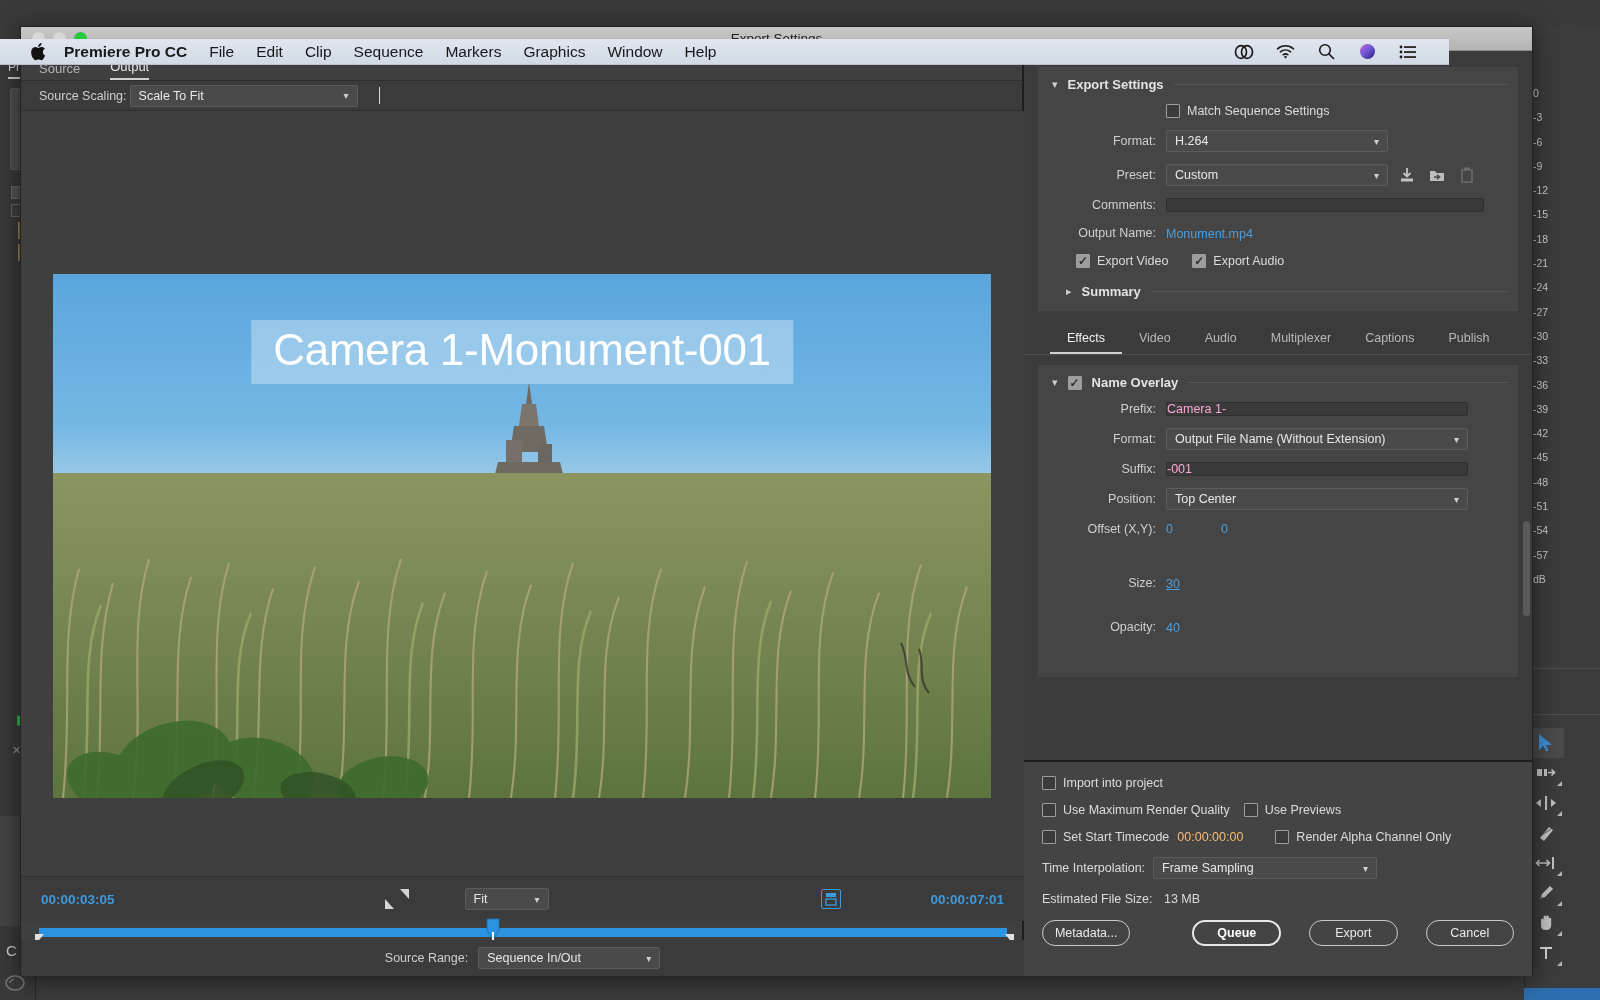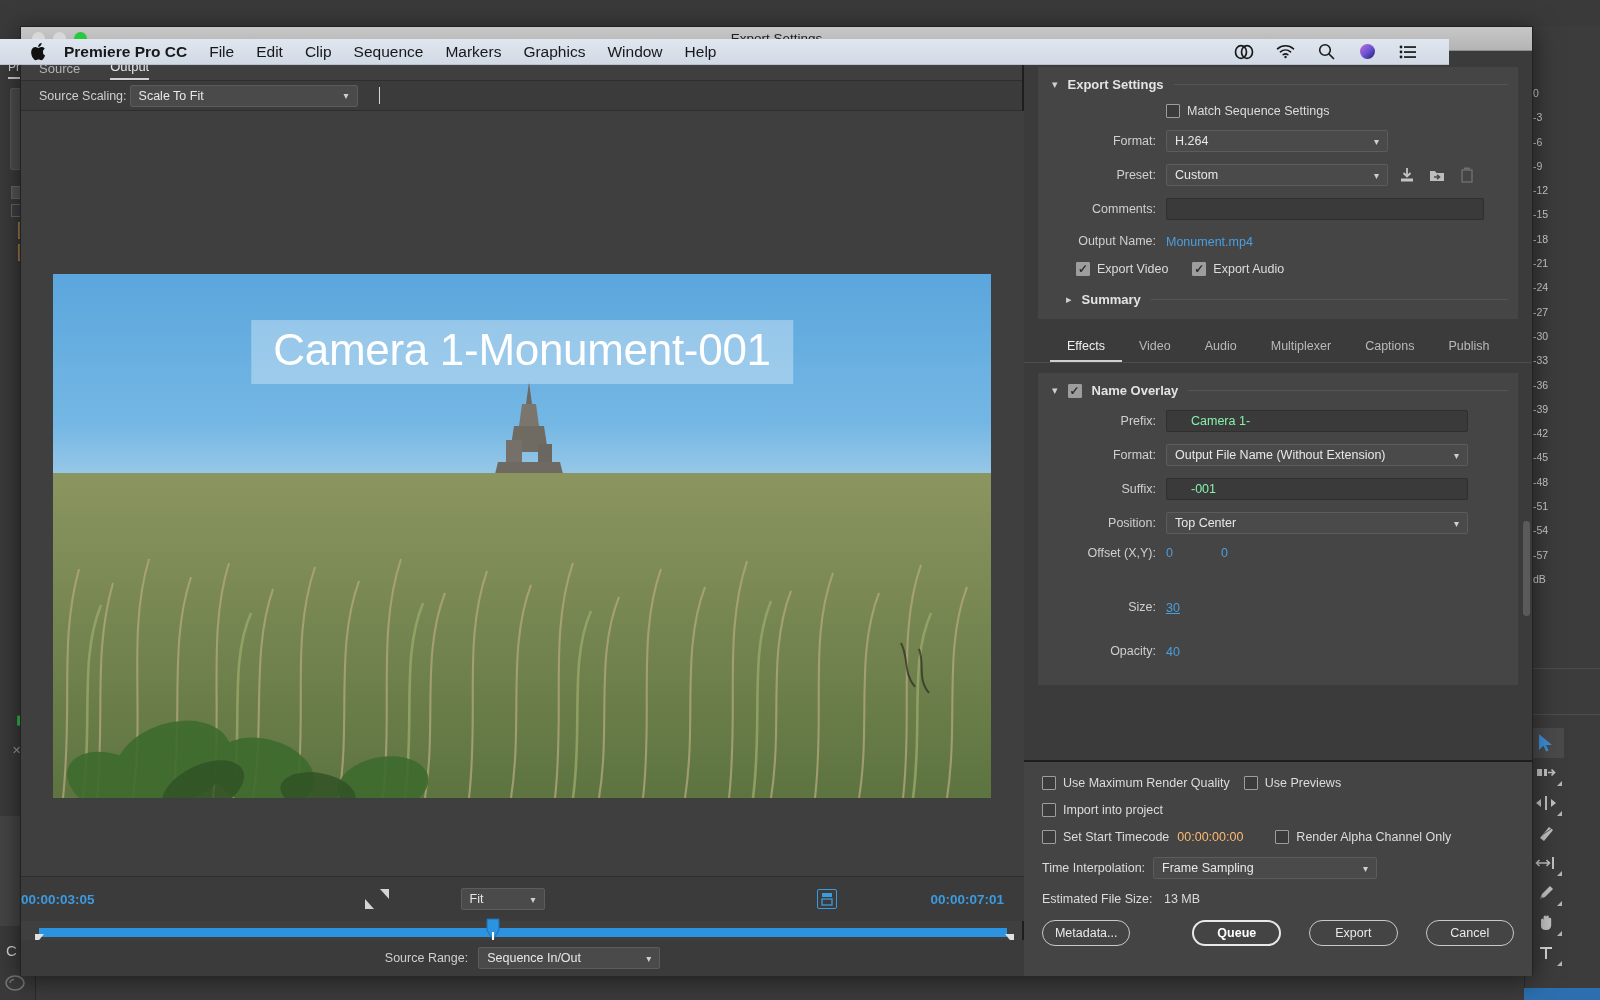--- a/index.html
+++ b/index.html
@@ -97,26 +97,26 @@
   .overlay-text {
     position: absolute; left: 50%; top: 46px; transform: translateX(-50%);
     background: rgba(255,255,255,0.33);
     color: #ffffff; font-size: 44px; padding: 5px 22px 9px 22px;
     white-space: nowrap; letter-spacing: -0.3px; text-align: center;
   }
 
   
   .transport { position: absolute; left: 0; bottom: 55px; width: 1003px; height: 45px; background: #3b3b3b; border-top: 1px solid #2e2e2e; display:flex; align-items:center;}
   .tc { font-size: 13.5px; color: #3c9ade; font-weight: bold; }
-  .tc.left { }
+  .tc.left { margin-left: 20px; }
   .tc.right { margin-left: auto; margin-right: 20px; }
   .tri-l { width: 0; height: 0; border-top: 10px solid transparent; border-bottom: 10px solid #d4d4d4; border-right: 9px solid transparent;}
   .tri-r { width: 0; height: 0; border-top: 10px solid #d4d4d4; border-bottom: 10px solid transparent; border-left: 9px solid transparent;}
   .marks { display:flex; gap: 6px; margin-left: 270px; }
-  .fitsel { margin-left: 72px; width: 84px; }
+  .fitsel { margin-left: 56px; width: 84px; }
   .exp-icon { margin-left: 272px; width: 20px; height: 20px; border: 1px solid #3c9ade; border-radius:2px; display:flex; align-items:center; justify-content:center;}
 
   .scrub-wrap { position: absolute; left: 0; bottom: 36px; width: 1003px; height: 20px;}
   .scrub-bar { position: absolute; left: 18px; top: 8px; width: 968px; height: 9px; background: #2c93e0; }
   .playhead { position: absolute; left: 446px; top: -10px; width: 16px; height: 24px; }
   .in-mark { position:absolute; left: 14px; top: 14px; width: 0; height: 0; border-top: 11px solid #e0e0e0; border-right: 9px solid transparent; }
   .out-mark { position:absolute; right: 10px; top: 14px; width: 0; height: 0; border-top: 11px solid #e0e0e0; border-left: 9px solid transparent; }
 
   .srcrange { position: absolute; left: 0; bottom: 0; width: 1003px; height: 36px; display:flex; align-items:center; justify-content:center; gap: 10px; background:#3b3b3b;}
   .srcrange .lbl { font-size: 12.5px; color: #cfcfcf; }
@@ -129,21 +129,21 @@
   .hr-line { flex: 1; height: 1px; background: #555; }
   .twisty { color: #cfcfcf; font-size: 11px; display:inline-block; }
   .row { display: flex; align-items: center; margin-top: 12px; padding: 0 12px 0 0; }
   .lab { width: 128px; text-align: right; font-size: 12.5px; color: #cfcfcf; padding-right: 10px; flex: none;}
   .fld { flex: 1; }
   .cbox { width: 14px; height: 14px; border: 1px solid #9d9d9d; background: #3b3b3b; border-radius: 1px; display:inline-flex; align-items:center; justify-content:center; flex:none;}
   .cbox.checked { background: #9d9d9d; }
   .cbox.checked::after { content: "\2713"; color: #2f2f2f; font-size: 12px; line-height: 1; font-weight: bold;}
   .cb-label { font-size: 12.5px; color: #dcdcdc; margin-left: 7px; }
   .cb-wrap { display: flex; align-items: center; }
-  .txtfield { background: #3a3a3a; border: 1px solid #2f2f2f; height: 22px; border-radius: 2px; color: #86efac; font-size: 12.5px; display: flex; align-items: center; padding: 0 24px;}
+  .txtfield { background: #3a3a3a; border: 1px solid #2f2f2f; height: 14px; border-radius: 2px; color: #f9a8d4; font-size: 12.5px; display: flex; align-items: center; padding: 0 0;}
   .linkval { color: #4a9fe0; font-size: 12.5px; }
   .linkval.underline { text-decoration: underline; }
   .icon-btn { width: 22px; height: 22px; margin-left: 8px; display:flex; align-items:center; justify-content:center;}
 
   .tabs2 { display: flex; gap: 0; padding: 0 8px 0 26px; margin-top: 14px; border-bottom: 1px solid #4d4d4d;}
   .t2 { font-size: 12.5px; color: #b9b9b9; padding: 6px 17px 7px 17px; }
   .t2.active { color: #f0f0f0; border-bottom: 2px solid #d0d0d0; }
 
   .eff-card { background: #454545; margin: 10px 14px 0 14px; padding: 10px 0 16px 0; height: 312px; }
 
@@ -649,32 +649,32 @@
             </div>
           </div>
         </div>
 
         <div class="scroll-track"></div>
 
         <div class="bottom-card">
           <div class="bc-row">
             <div class="cb-wrap">
               <span class="cbox"></span>
+              <span class="cb-label">Import into project</span>
+            </div>
+          </div>
+
+          <div class="bc-row">
+            <div class="cb-wrap">
+              <span class="cbox"></span>
               <span class="cb-label">Use Maximum Render Quality</span>
             </div>
             <div class="cb-wrap" style="margin-left:14px;">
               <span class="cbox"></span>
               <span class="cb-label">Use Previews</span>
-            </div>
-          </div>
-
-          <div class="bc-row">
-            <div class="cb-wrap">
-              <span class="cbox"></span>
-              <span class="cb-label">Import into project</span>
             </div>
           </div>
 
           <div class="bc-row">
             <div class="cb-wrap">
               <span class="cbox"></span>
               <span class="cb-label">Set Start Timecode</span>
               <span class="muted">00:00:00:00</span>
             </div>
             <div class="cb-wrap" style="margin-left:32px;">

